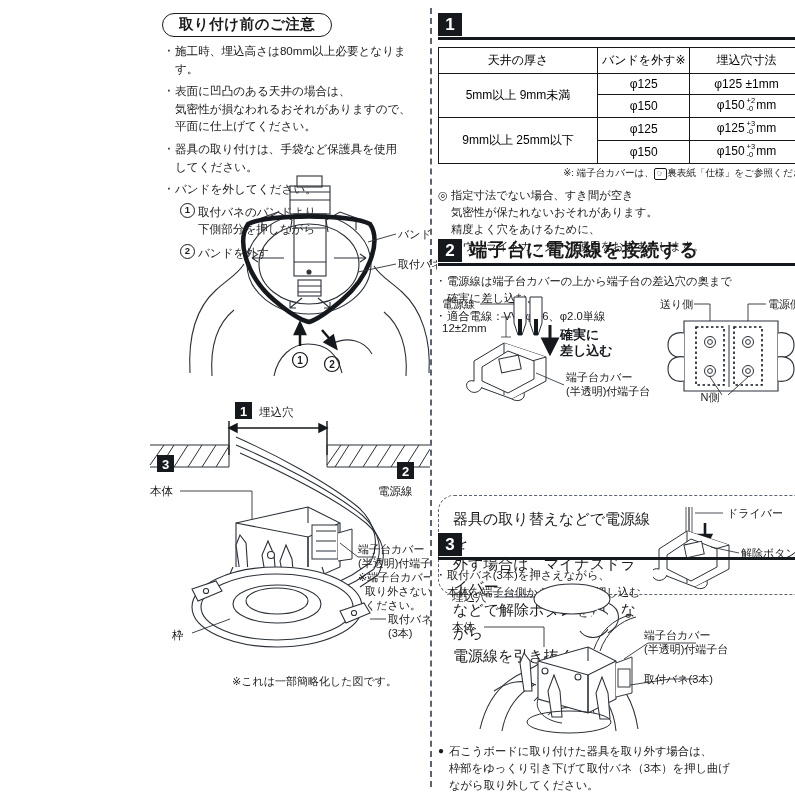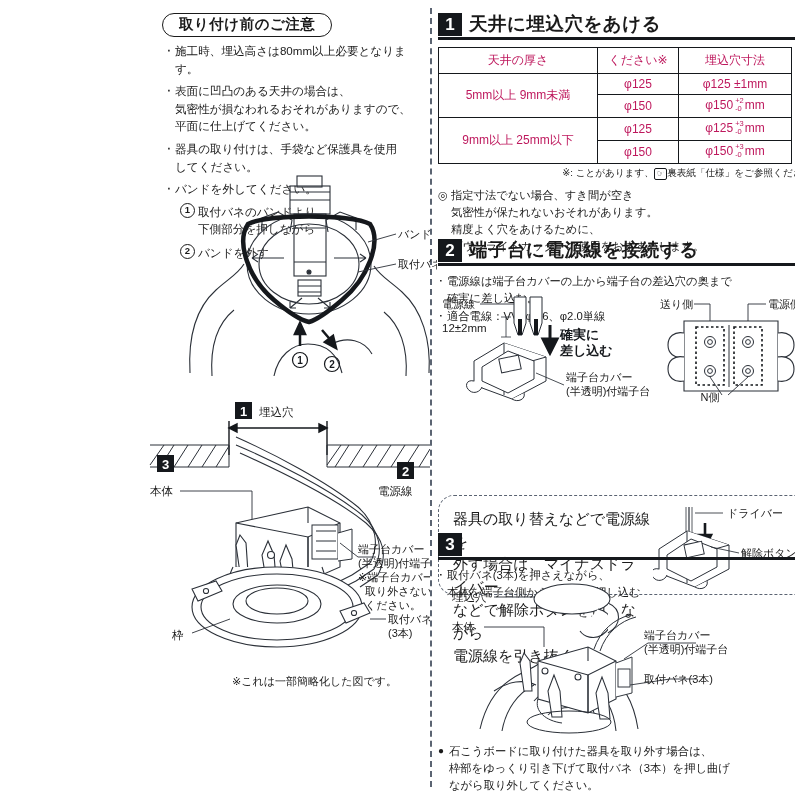--- a/index.html
+++ b/index.html
@@ -37,21 +37,21 @@
     font-size:17px;line-height:23px;}
   .step-head .ttl{position:absolute;left:31px;top:0px;font-size:18.5px;font-weight:bold;letter-spacing:.5px;}
   .step-head .rule{position:absolute;left:0;right:12px;top:26px;height:3px;background:#15181c;}
 
   .rtext{font-size:11.3px;line-height:1.5;}
   .rtext .bl{margin-bottom:1px;}
 
   
   table.dim{border-collapse:collapse;margin-top:6px;font-size:12px;}
   table.dim th,table.dim td{border:1.3px solid #15181c;text-align:center;
-    padding:3px 4px;font-weight:normal;color:#be185d;white-space:nowrap;}
+    padding:3px 4px;font-weight:normal;color:#000000;white-space:nowrap;}
   table.dim th{font-size:12px;padding:4px 4px;}
   .c1{width:150px;}
   .c2{width:72px;}
   .c3{width:104px;}
   .tol{display:inline-block;vertical-align:middle;font-size:7.5px;line-height:8px;text-align:left;
     margin:0 1px 0 2px;position:relative;top:-1px;}
   .tol i{display:block;font-style:normal;}
   .note-star{font-size:9.6px;text-align:right;margin-top:3px;padding-right:6px;}
   .bookicon{display:inline-block;border:1px solid #15181c;border-radius:2px;
     font-size:8px;padding:0 2px;line-height:10px;}
@@ -258,30 +258,29 @@
         <text x="192" y="290" font-size="11" fill="#1a1a1a">※これは一部簡略化した図です。</text>
       </svg>
     </div>
   </div>
 
   <div class="right">
 
     <div style="position:absolute;left:0;top:11px;width:390px;">
       <div class="step-head">
         <span class="sqbadge num">1</span>
-        <span class="ttl">天井に埋込穴をあける</span>
         <span class="rule"></span>
       </div>
 
 
       <table class="dim">
         <thead>
           <tr>
             <th class="c1">天井の厚さ</th>
-            <th class="c2">ください※</th>
+            <th class="c2">バンドを外す※</th>
             <th class="c3">埋込穴寸法</th>
           </tr>
         </thead>
         <tbody>
           <tr>
             <td class="c1" rowspan="2">5mm以上  9mm未満</td>
             <td class="c2">φ125</td>
             <td class="c3">φ125 ±1mm</td>
           </tr>
           <tr>
@@ -294,21 +293,21 @@
             <td class="c3"><span>φ125</span><span class="tol"><i>+3</i><i>-0</i></span><span>mm</span></td>
           </tr>
           <tr>
             <td class="c2">φ150</td>
             <td class="c3"><span>φ150</span><span class="tol"><i>+3</i><i>-0</i></span><span>mm</span></td>
           </tr>
         </tbody>
       </table>
 
       <div class="note-star">
-        <span>※: ことがあります、</span><span class="bookicon">☞</span><span>裏表紙「仕様」をご参照ください。</span>
+        <span>※: 端子台カバーは、</span><span class="bookicon">☞</span><span>裏表紙「仕様」をご参照ください。</span>
       </div>
 
       <div class="circ-note">
         <div class="hd">
           <span class="oc">◎</span>
           <span style="white-space:pre-line">指定寸法でない場合、すき間が空き
 気密性が保たれないおそれがあります。
 精度よく穴をあけるために、
 ダウンライトカッターの使用をおすすめします。</span>
         </div>

